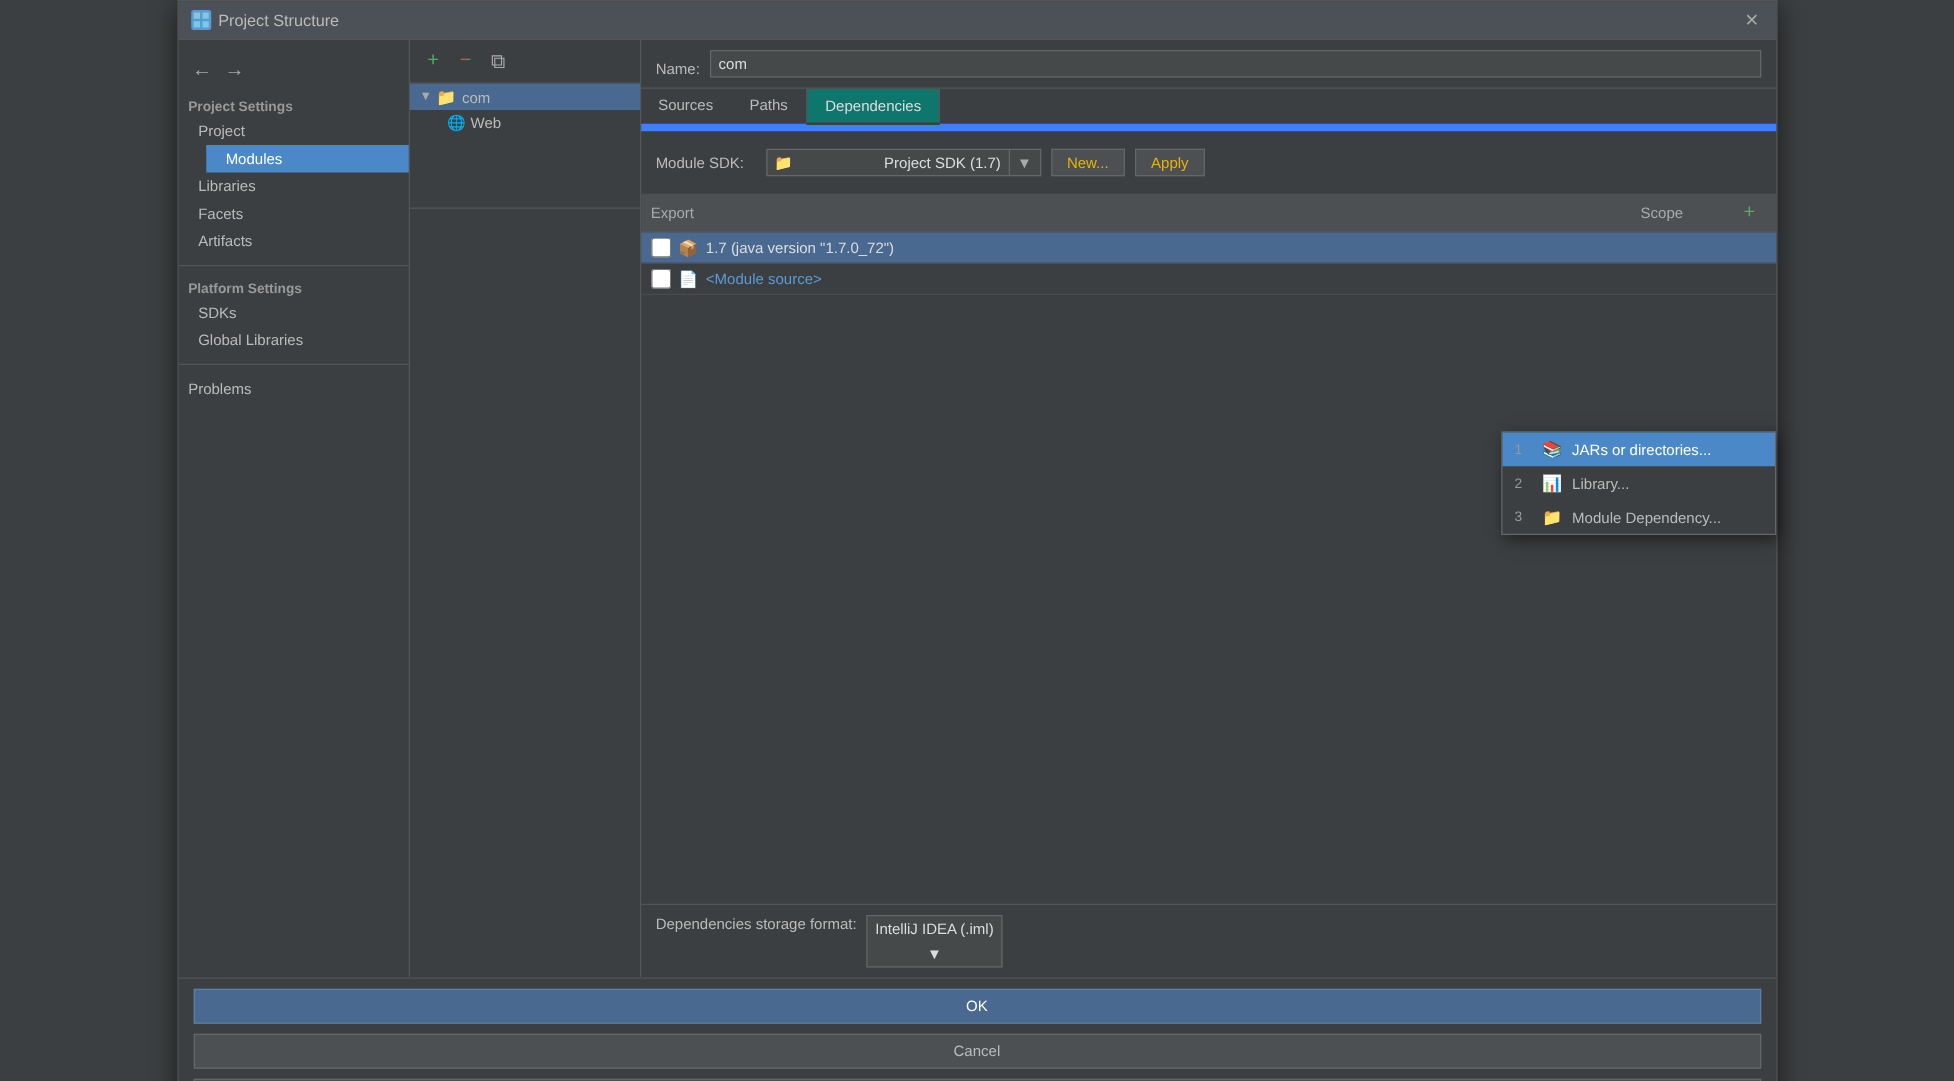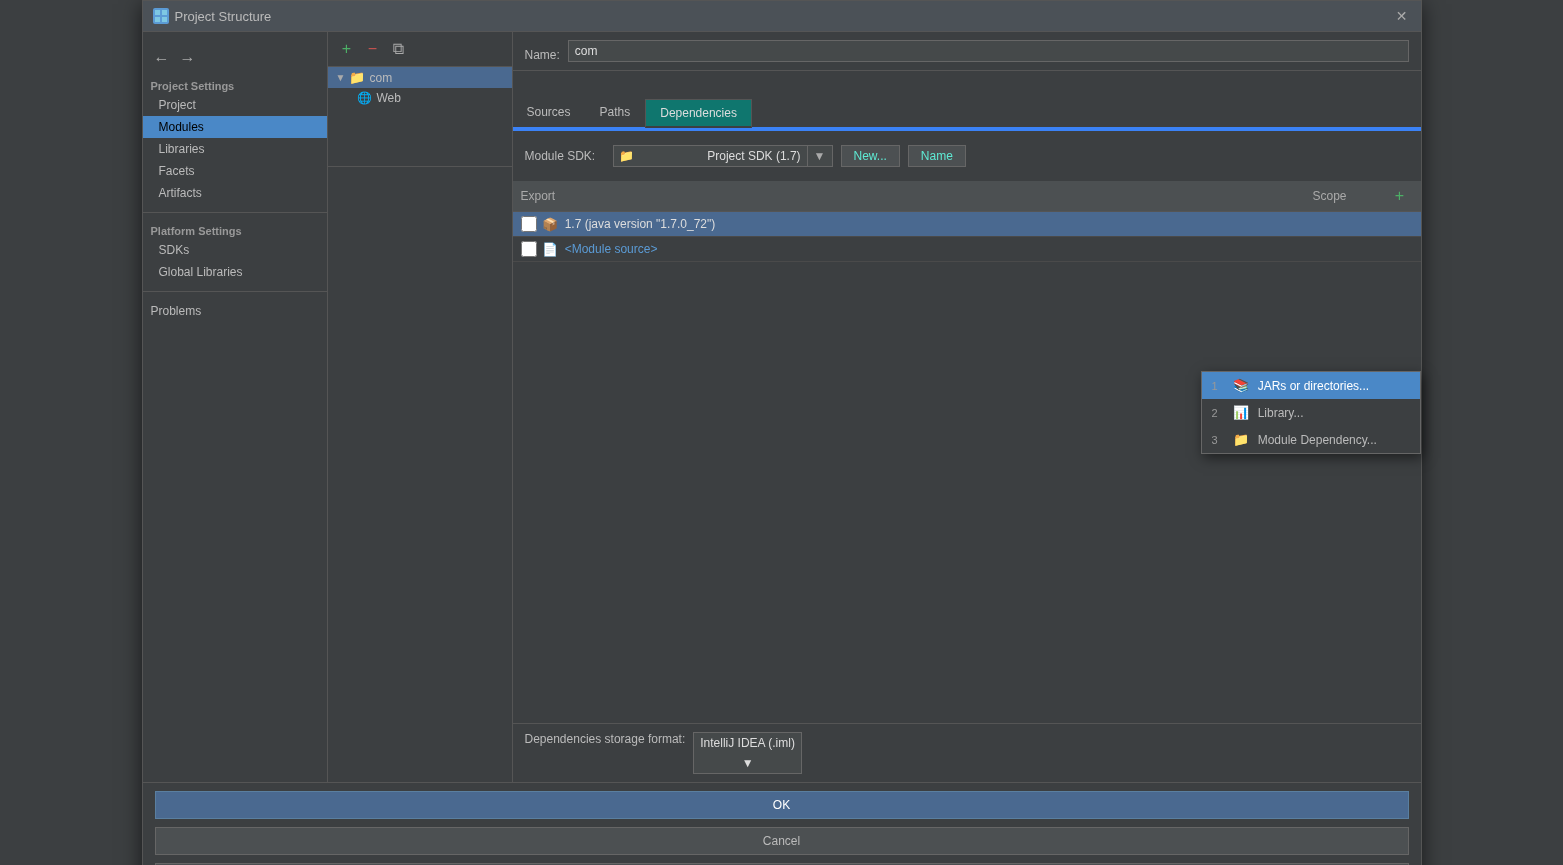--- a/index.html
+++ b/index.html
@@ -89,21 +89,22 @@
       color: #999;
     }
     .sidebar-item {
       padding: 4px 8px 4px 16px;
       cursor: pointer;
       color: #bbbbbb;
       border-radius: 0;
     }
     .sidebar-item.active {
       background: #4a88c7;
-      color: #000000;
+      color: #ffffff;
+      margin-left: 22px;
     }
     .sidebar-divider {
       height: 1px;
       background: #555;
       margin: 8px 0;
     }
     .sidebar-problems {
       padding: 4px 8px 4px 8px;
       cursor: pointer;
       color: #bbbbbb;
@@ -173,22 +174,21 @@
       flex: 1;
       background: #45494a;
       border: 1px solid #666;
       color: #dddddd;
       padding: 3px 6px;
       font-size: 12px;
       outline: none;
     }
     .tabs-row {
       display: flex;
-      border-bottom: 4px solid #3b82f6;
-      margin-top: 28px;
+      border-bottom: 6px solid #3b82f6;
     }
     .tab {
       padding: 6px 14px;
       cursor: pointer;
       color: #bbbbbb;
       border-right: 1px solid transparent;
       font-size: 12px;
     }
     .tab.active {
       background: #0f766e;
@@ -233,21 +233,21 @@
       background: #45494a;
       border: 1px solid #666;
       border-left: none;
       color: #aaa;
       padding: 3px 6px;
       cursor: pointer;
     }
     .sdk-action-btn {
       background: #4c5052;
       border: 1px solid #666;
-      color: #5eead4;
+      color: #eab308;
       padding: 3px 12px;
       cursor: pointer;
       font-size: 12px;
     }
     .dep-table-header {
       display: flex;
       align-items: center;
       padding: 4px 8px;
       background: #4c5052;
       border-bottom: 1px solid #555;
@@ -456,21 +456,21 @@
               <div class="sdk-select-box">
                 <span style="margin-right:4px;">📁</span>
                 <span>Project SDK (1.7)</span>
               </div>
               <div class="sdk-dropdown-btn">▼</div>
             </div>
             <button class="sdk-action-btn">
               <span>New...</span>
             </button>
             <button class="sdk-action-btn">
-              <span>Name</span>
+              <span>Apply</span>
             </button>
           </div>
 
           <div class="dep-table-wrapper">
 
             <div class="dep-table-header">
               <div class="dep-table-header-export">
                 <span>Export</span>
               </div>
               <div class="dep-table-header-name"></div>

